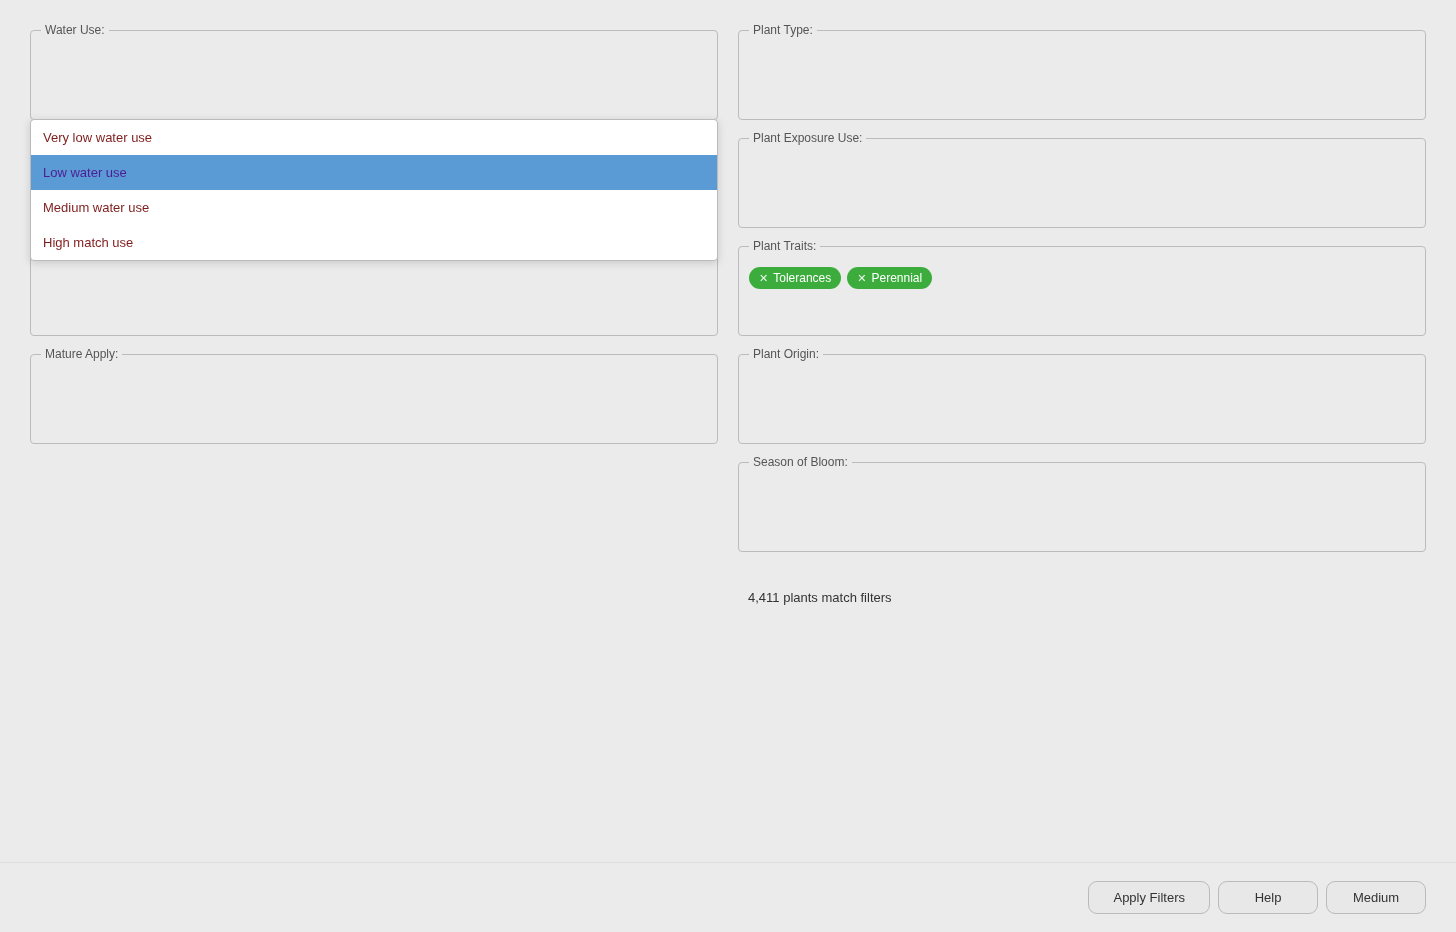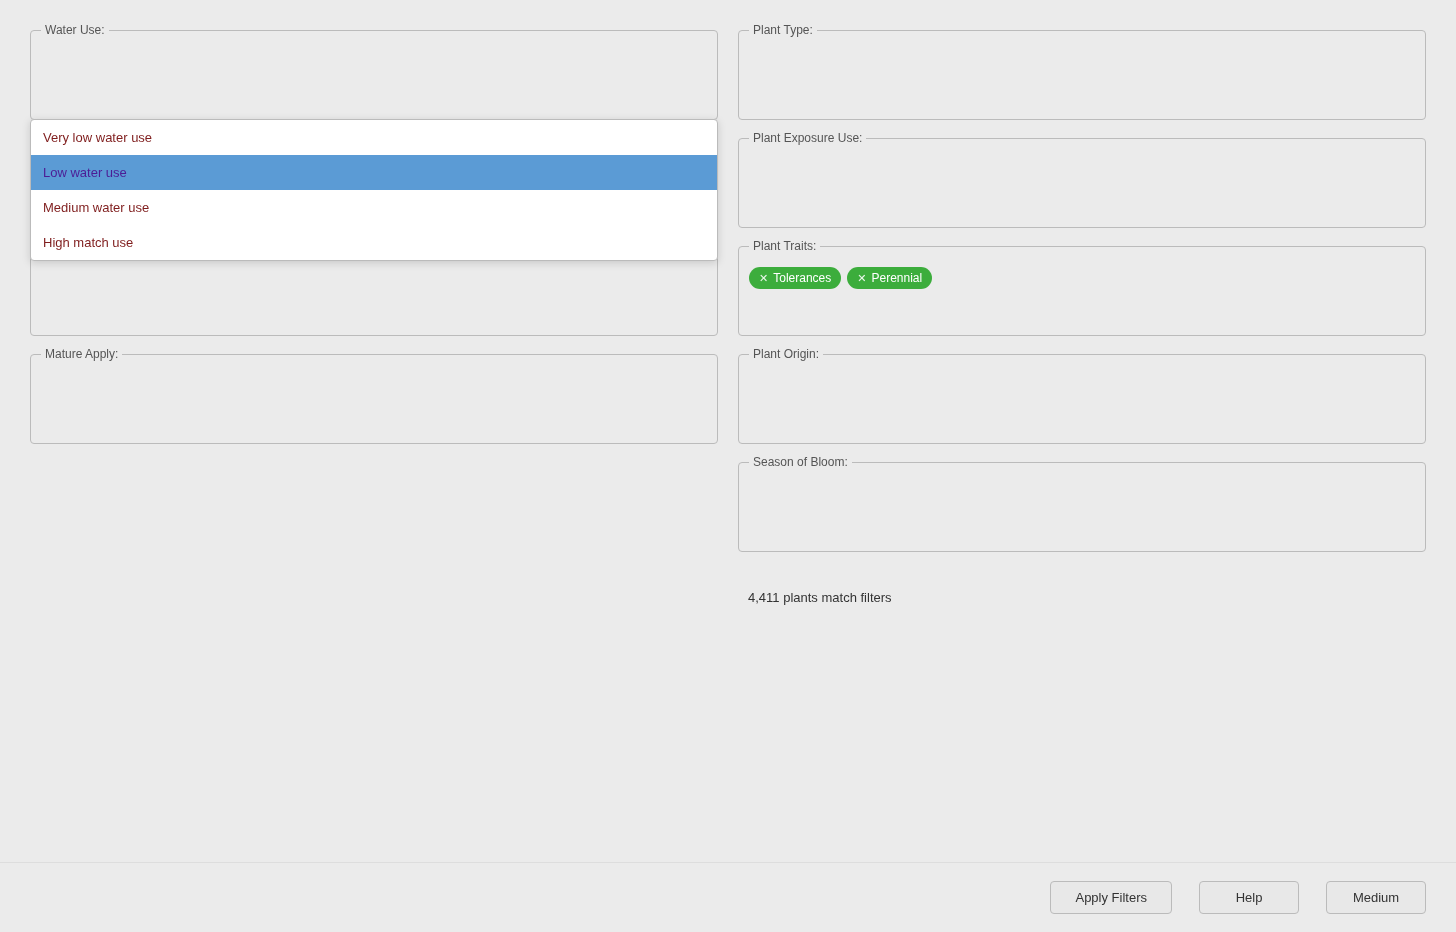--- a/index.html
+++ b/index.html
@@ -126,28 +126,27 @@
       align-items: center;
       justify-content: flex-end;
       padding: 0 30px;
       gap: 8px;
       border-top: 1px solid #ddd;
     }
 
     .footer-btn {
       padding: 8px 24px;
       border: 1px solid #bbb;
-      border-radius: 4px;
+      border-radius: 9px;
       background: #e8e8e8;
       font-size: 13px;
       color: #333;
       cursor: pointer;
       min-width: 100px;
       text-align: center;
-      margin-left: 19px;
     }
 
     .left-col {
       display: flex;
       flex-direction: column;
       gap: 18px;
     }
 
     .right-col {
       display: flex;

